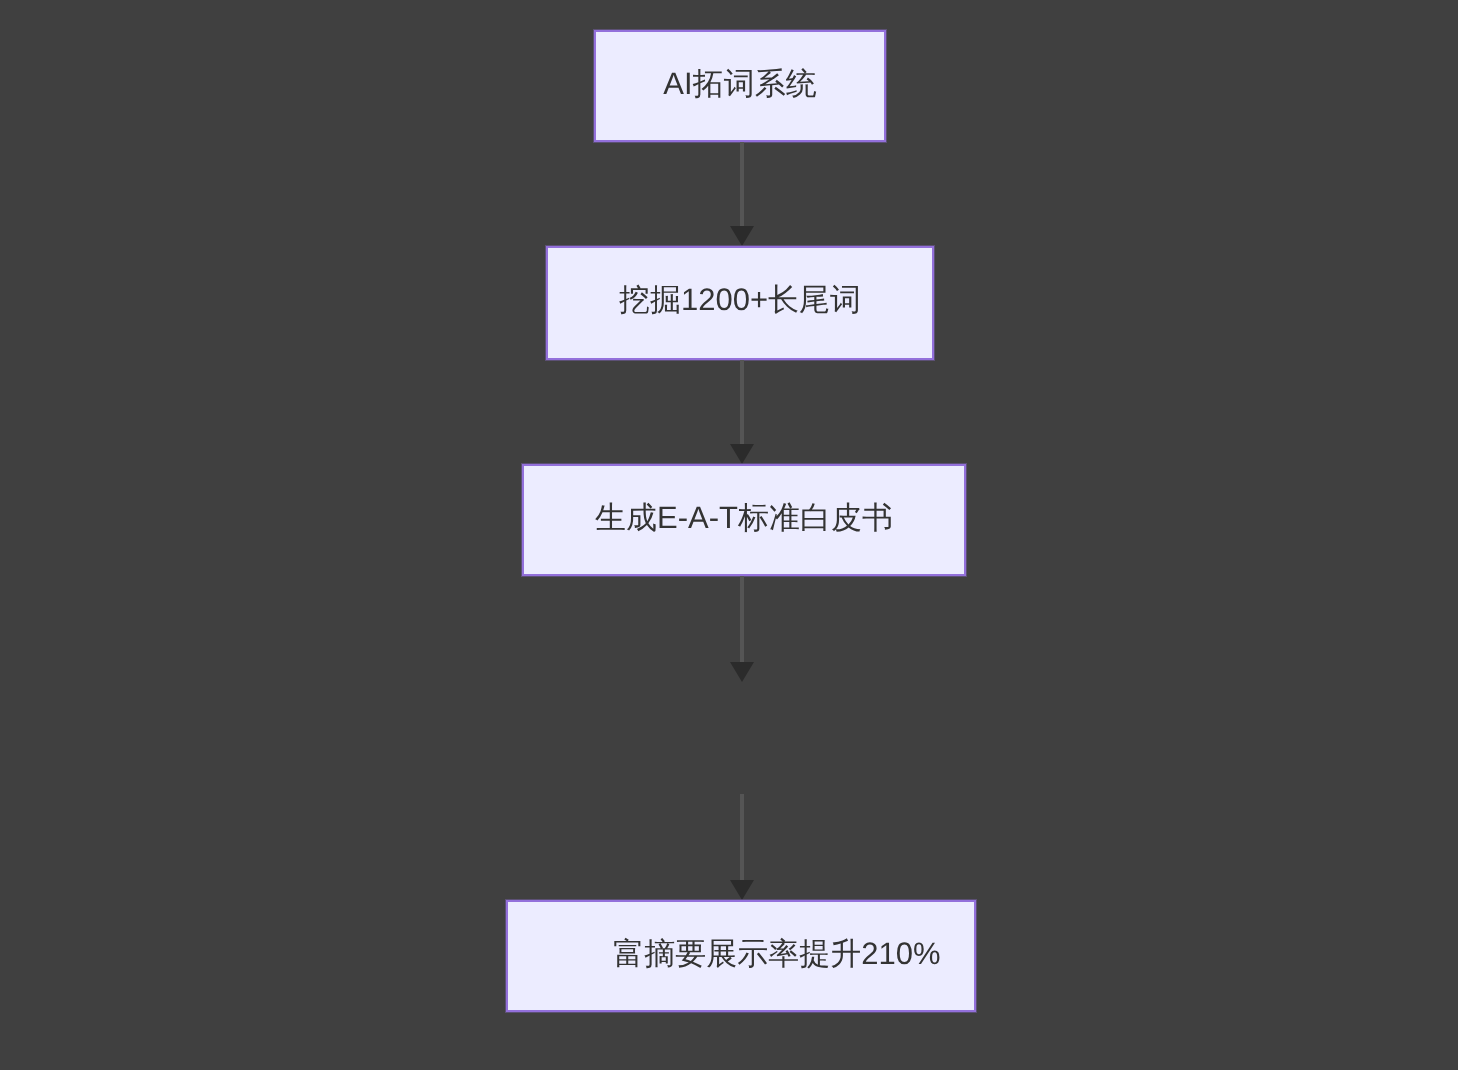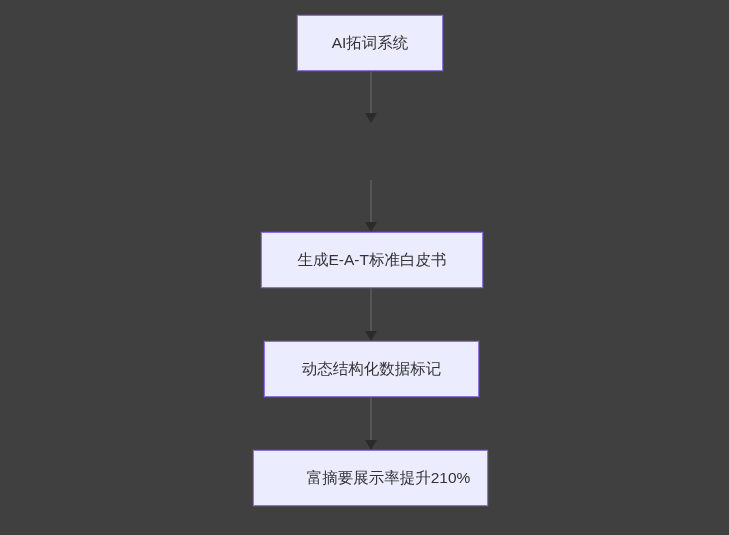--- a/index.html
+++ b/index.html
@@ -76,38 +76,38 @@
 
   <div class="node n1">
     <span class="node-label">AI拓词系统</span>
   </div>
 
   <div class="arrow a1">
     <div class="arrow-line"></div>
     <div class="arrow-head"></div>
   </div>
 
+  <div class="node n2">
+    <span class="node-label">挖掘1200+长尾词</span>
+  </div>
 
   <div class="arrow a2">
     <div class="arrow-line"></div>
     <div class="arrow-head"></div>
   </div>
 
   <div class="node n3">
     <span class="node-label">生成E-A-T标准白皮书</span>
   </div>
 
   <div class="arrow a3">
     <div class="arrow-line"></div>
     <div class="arrow-head"></div>
   </div>
 
-  <div class="node n4">
-    <span class="node-label">动态结构化数据标记</span>
-  </div>
 
   <div class="arrow a4">
     <div class="arrow-line"></div>
     <div class="arrow-head"></div>
   </div>
 
   <div class="node n5">
     <span class="node-label">富摘要展示率提升210%</span>
   </div>
 

